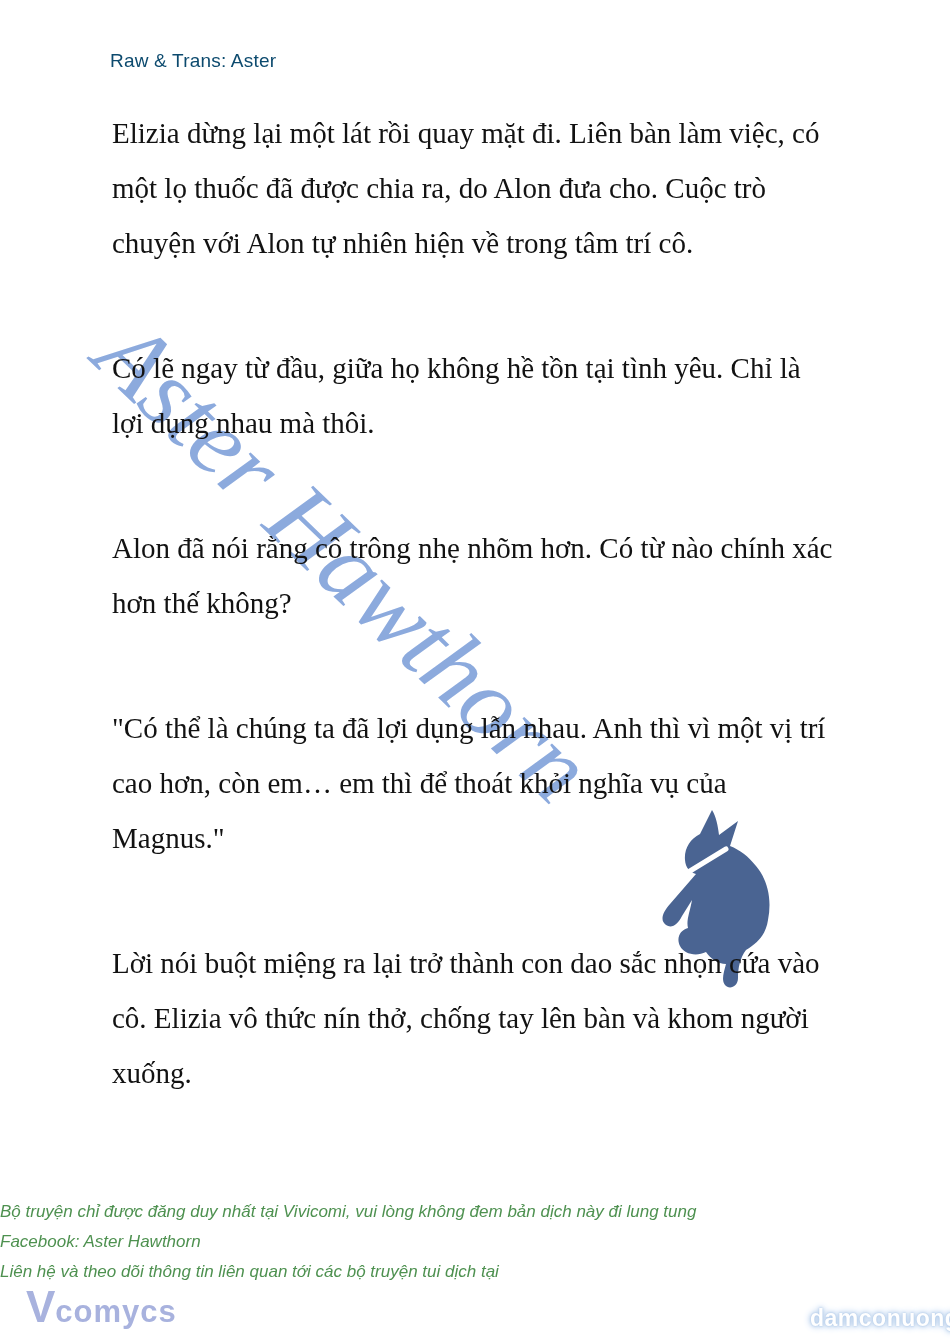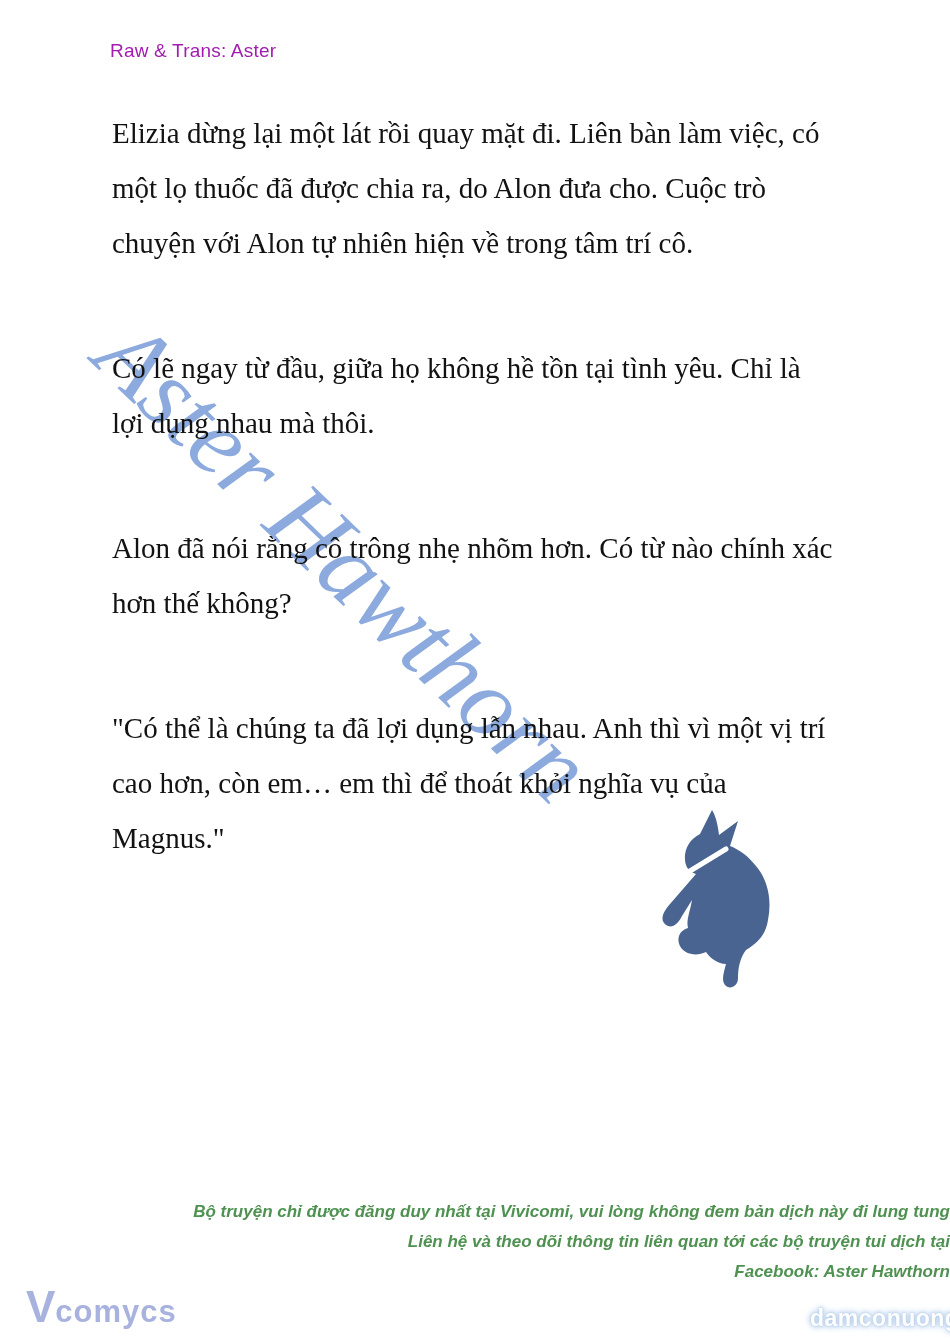--- a/index.html
+++ b/index.html
@@ -8,25 +8,25 @@
     width: 950px;
     height: 1343px;
     background: #ffffff;
     overflow: hidden;
     font-family: "Liberation Serif", serif;
   }
 
   
   .credit {
     position: absolute;
-    top: 40px;
+    top: 50px;
     left: 110px;
     font-family: "Liberation Sans", sans-serif;
     font-size: 19px;
-    color: #a21caf;
+    color: #0c4a6e;
     letter-spacing: 0.2px;
     z-index: 3;
   }
 
   
   .watermark {
     position: absolute;
     left: 148px;
     top: 302px;
     transform: rotate(44deg);
@@ -65,24 +65,24 @@
   }
   .content p { margin: 0 0 70px 0; }
   .content p:last-child { margin-bottom: 0; }
 
   
   .footer {
     position: absolute;
     top: 1197px;
     left: 0;
     width: 950px;
-    text-align: right;
+    text-align: left;
     font-family: "Liberation Sans", sans-serif;
     font-style: italic;
-    font-weight: bold;
+    font-weight: normal;
     font-size: 17px;
     line-height: 30px;
     color: #4e9150;
     z-index: 3;
   }
 
   
   .vcomycs {
     position: absolute;
     left: 26px;
@@ -151,25 +151,26 @@
              C 68 18 66 8 62 2
              Z" fill="#4a6492"></path>
     <path d="M 76 41 L 40 63" stroke="#ffffff" stroke-width="5" fill="none" stroke-linecap="round"></path>
   </svg>
 
   <div class="content">
     <p>Elizia dừng lại một lát rồi quay mặt đi. Liên bàn làm việc, có một lọ thuốc đã được chia ra, do Alon đưa cho. Cuộc trò chuyện với Alon tự nhiên hiện về trong tâm trí cô.</p>
     <p>Có lẽ ngay từ đầu, giữa họ không hề tồn tại tình yêu. Chỉ là lợi dụng nhau mà thôi.</p>
     <p>Alon đã nói rằng cô trông nhẹ nhõm hơn. Có từ nào chính xác hơn thế không?</p>
     <p>"Có thể là chúng ta đã lợi dụng lẫn nhau. Anh thì vì một vị trí cao hơn, còn em… em thì để thoát khỏi nghĩa vụ của Magnus."</p>
+    <p>Lời nói buột miệng ra lại trở thành con dao sắc nhọn cứa vào cô. Elizia vô thức nín thở, chống tay lên bàn và khom người xuống.</p>
   </div>
 
   <div class="footer">
     <div>Bộ truyện chỉ được đăng duy nhất tại Vivicomi, vui lòng không đem bản dịch này đi lung tung</div>
+    <div>Facebook: Aster Hawthorn</div>
     <div>Liên hệ và theo dõi thông tin liên quan tới các bộ truyện tui dịch tại</div>
-    <div>Facebook: Aster Hawthorn</div>
   </div>
 
   <div class="vcomycs">Vcomycs</div>
 
   <div class="damconuong">damconuong</div>
 
 </div>
 
 </body></html>

